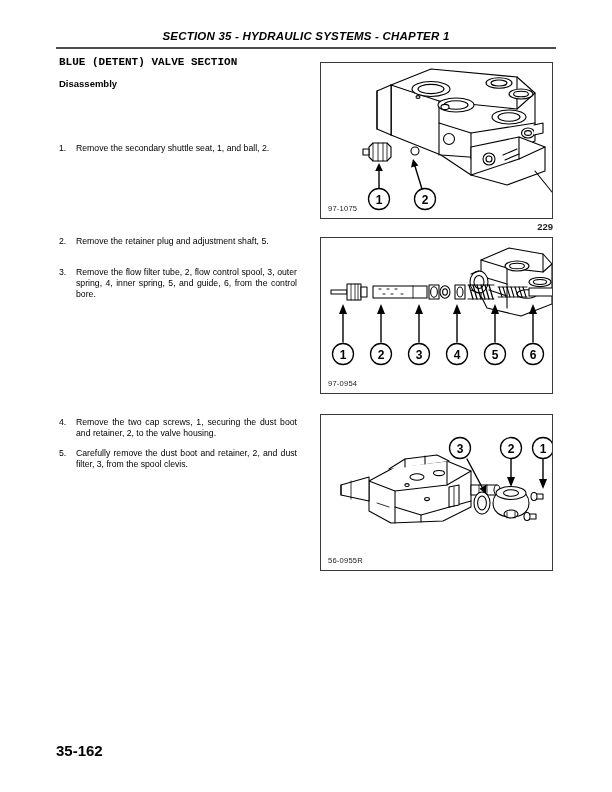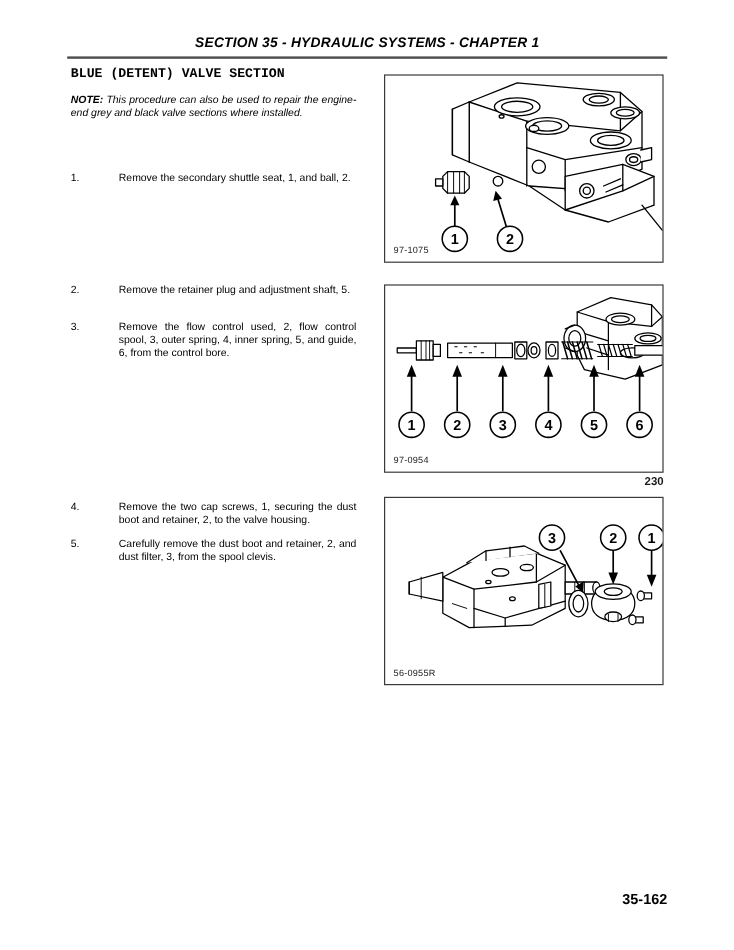--- a/index.html
+++ b/index.html
@@ -89,21 +89,20 @@
     align-items: flex-start;
   }
   .step-num {
     width: 17px;
     flex: 0 0 17px;
     text-align: left;
   }
   .step-text {
     flex: 1 1 auto;
     text-align: justify;
-    margin-left: 23px;
   }
 
   
   .figure {
     position: absolute;
     left: 320px;
     width: 233px;
     border: 1.2px solid #3a3a3a;
     background: #ffffff;
     box-sizing: border-box;
@@ -131,58 +130,58 @@
     font-weight: bold;
     color: #1a1a1a;
   }
 
   
   .footer {
     position: absolute;
     left: 56px;
     top: 742px;
     width: 500px;
-    text-align: right;
-    font-size: 12px;
+    text-align: left;
+    font-size: 15px;
     font-weight: bold;
   }
 
   svg { display: block; }
 </style>
 </head>
 <body>
 
 <div class="page">
 
   <div class="running-header">SECTION 35 - HYDRAULIC SYSTEMS - CHAPTER 1</div>
   <div class="header-rule"></div>
 
   <div class="text-column">
     <div class="section-title">BLUE (DETENT) VALVE SECTION</div>
-    <p class="note"><b>NOTE:</b><span> This procedure can also be used to repair the engine-end grey and black valve sections where installed.</span></p>
+    <div class="sub-title">Disassembly</div>
   </div>
 
   <div class="step" style="left:59px; top:143px;">
     <div class="step-row">
       <span class="step-num">1.</span>
       <span class="step-text">Remove the secondary shuttle seat, 1, and ball, 2.</span>
     </div>
   </div>
 
   <div class="step" style="left:59px; top:236px;">
     <div class="step-row">
       <span class="step-num">2.</span>
       <span class="step-text">Remove the retainer plug and adjustment shaft, 5.</span>
     </div>
   </div>
 
   <div class="step" style="left:59px; top:267px;">
     <div class="step-row">
       <span class="step-num">3.</span>
-      <span class="step-text">Remove the flow control used, 2, flow control spool, 3, outer spring, 4, inner spring, 5, and guide, 6, from the control bore.</span>
+      <span class="step-text">Remove the flow filter tube, 2, flow control spool, 3, outer spring, 4, inner spring, 5, and guide, 6, from the control bore.</span>
     </div>
   </div>
 
   <div class="step" style="left:59px; top:417px;">
     <div class="step-row">
       <span class="step-num">4.</span>
       <span class="step-text">Remove the two cap screws, 1, securing the dust boot and retainer, 2, to the valve housing.</span>
     </div>
   </div>
 
@@ -252,20 +251,21 @@
 
           <circle cx="58" cy="136" r="10.5" fill="#fff" stroke="#000" stroke-width="1.3"></circle>
           <circle cx="104" cy="136" r="10.5" fill="#fff" stroke="#000" stroke-width="1.3"></circle>
         </g>
         <text x="58" y="140.5" text-anchor="middle" font-family="Liberation Sans, sans-serif" font-size="12" font-weight="bold" fill="#000">1</text>
         <text x="104" y="140.5" text-anchor="middle" font-family="Liberation Sans, sans-serif" font-size="12" font-weight="bold" fill="#000">2</text>
       </svg>
     </div>
     <div class="figure-id">97-1075</div>
   </div>
+  <div class="figure-number" style="top:221px;">229</div>
 
   <div class="figure" style="top:237px; height:157px;">
     <div class="figure-art">
       <svg width="231" height="155" viewBox="0 0 231 155">
         <g fill="none" stroke="#000" stroke-width="1.05" stroke-linejoin="round" stroke-linecap="round">
 
           <path d="M160 22 L188 10 L222 16 L231 26 L231 66 L200 78 L166 70 L160 58 Z" fill="#fff"></path>
           <path d="M160 22 L186 30 L186 70"></path>
           <path d="M186 30 L222 34 L231 26"></path>
           <path d="M222 16 L222 34"></path>
@@ -333,21 +333,20 @@
         <text x="22" y="120.5" text-anchor="middle" font-family="Liberation Sans, sans-serif" font-size="12" font-weight="bold" fill="#000">1</text>
         <text x="60" y="120.5" text-anchor="middle" font-family="Liberation Sans, sans-serif" font-size="12" font-weight="bold" fill="#000">2</text>
         <text x="98" y="120.5" text-anchor="middle" font-family="Liberation Sans, sans-serif" font-size="12" font-weight="bold" fill="#000">3</text>
         <text x="136" y="120.5" text-anchor="middle" font-family="Liberation Sans, sans-serif" font-size="12" font-weight="bold" fill="#000">4</text>
         <text x="174" y="120.5" text-anchor="middle" font-family="Liberation Sans, sans-serif" font-size="12" font-weight="bold" fill="#000">5</text>
         <text x="212" y="120.5" text-anchor="middle" font-family="Liberation Sans, sans-serif" font-size="12" font-weight="bold" fill="#000">6</text>
       </svg>
     </div>
     <div class="figure-id">97-0954</div>
   </div>
-  <div class="figure-number" style="top:396px;">230</div>
 
   <div class="figure" style="top:414px; height:157px;">
     <div class="figure-art">
       <svg width="231" height="155" viewBox="0 0 231 155">
         <g fill="none" stroke="#000" stroke-width="1.05" stroke-linejoin="round" stroke-linecap="round">
 
           <path d="M48 66 L74 52 L126 46 L150 56 L150 92 L122 106 L70 108 L48 96 Z" fill="#fff"></path>
           <path d="M48 66 L74 76 L74 108"></path>
           <path d="M74 76 L126 70 L150 56"></path>
           <path d="M126 46 L126 70"></path>

